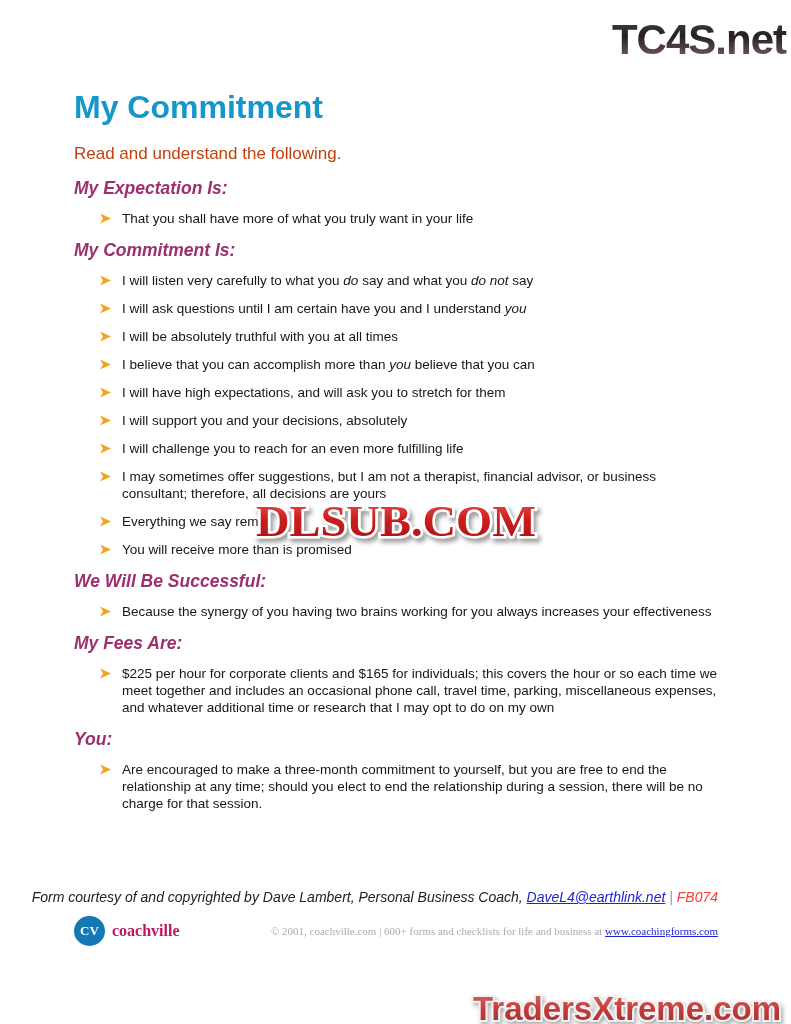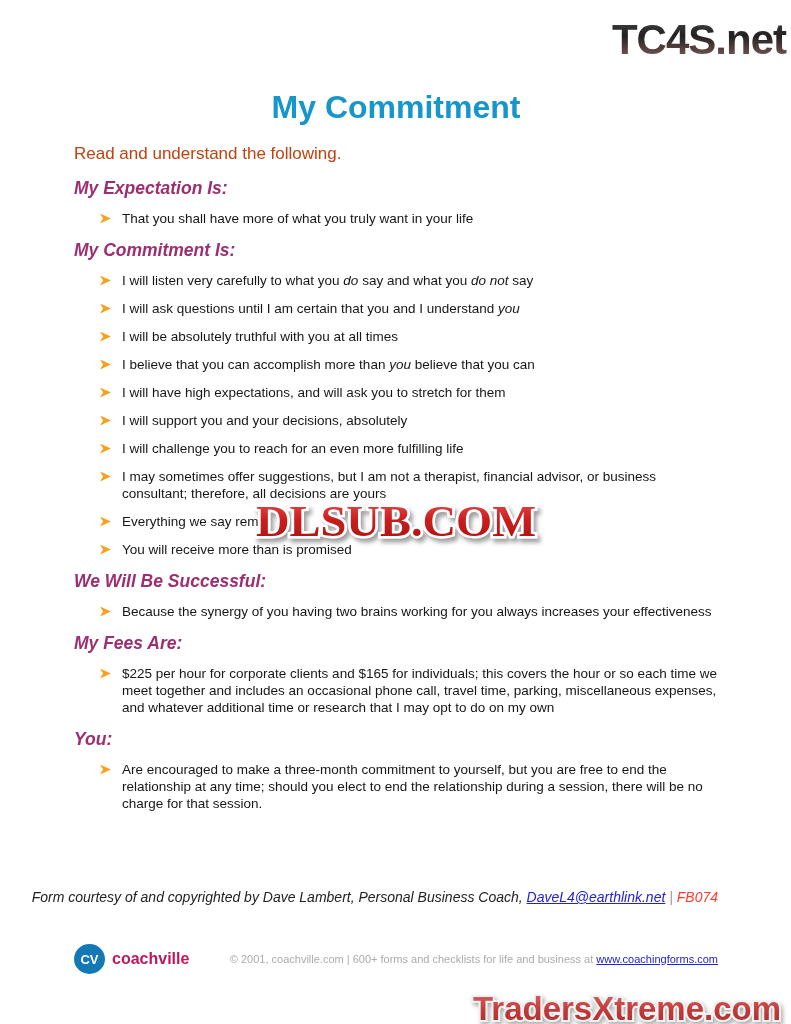--- a/index.html
+++ b/index.html
@@ -4,21 +4,21 @@
 <style>
   * { box-sizing: border-box; }
   html,body { margin:0; padding:0; background:#fff; }
   .page {
     position:relative; width:791px; height:1024px; background:#ffffff;
     font-family:"Liberation Sans", sans-serif; overflow:hidden; margin:9px auto;
   }
   .content { padding:80px 73px 0 74px; }
 
   h1.title {
-    margin:0; text-align:center; color:#1696CA;
+    margin:0; text-align:left; color:#1696CA;
     font-size:32px; line-height:37px; font-weight:bold; letter-spacing:0;
   }
   p.intro { margin:20px 0 17px; font-size:17px; line-height:15px; color:#c2410c; }
 
   section { margin-top:13px; }
   section h2 {
     margin:0 0 11px; color:#9D2E6F; font-size:17.5px; line-height:21px; font-weight:bold;font-style:italic;
   }
   ul.bullets { list-style:none; margin:0; padding:0; }
   ul.bullets li {
@@ -35,22 +35,22 @@
 
   .courtesy {
     position:absolute; top:881px; right:73px; margin:0;
     font-size:14px; line-height:14px; font-style:italic; color:#222;
   }
   .courtesy a { color:#2121d8; }
   .courtesy .sep { color:#9a9a9a; }
   .courtesy .code { color:#ff3b30; }
 
   .footer-bar {
-    position:absolute; top:930px; left:74px; right:73px; height:40px;
-    display:flex; align-items:center; justify-content:space-between;
+    position:absolute; top:902px; left:74px; right:73px; height:40px;
+    display:flex; align-items:center; justify-content:space-between;font-family:Liberation Serif, serif;
   }
   .brand { display:flex; align-items:center; }
   .cv-circle {
     width:31px; height:30px; border-radius:50%;
     background:#1478B5; color:#fff; font-weight:bold; font-size:13px;
     display:flex; align-items:center; justify-content:center;
   }
   .brand-name { margin-left:7px; font-weight:bold; font-size:16px; color:#be185d; }
   .copyright { font-size:11px; color:#ababab; }
   .copyright a { color:#2121d8; }
@@ -93,21 +93,21 @@
         </section>
         <section>
           <h2>My Commitment Is:</h2>
           <ul class="bullets">
             <li>
               <span class="arrow"></span>
               <p><span>I will listen very carefully to what you </span><em>do</em><span> say and what you </span><em>do not</em><span> say</span></p>
             </li>
             <li>
               <span class="arrow"></span>
-              <p><span>I will ask questions until I am certain that you and I understand </span><em>you</em></p>
+              <p><span>I will ask questions until I am certain have you and I understand </span><em>you</em></p>
             </li>
             <li>
               <span class="arrow"></span>
               <p><span>I will be absolutely truthful with you at all times</span></p>
             </li>
             <li>
               <span class="arrow"></span>
               <p><span>I believe that you can accomplish more than </span><em>you</em><span> believe that you can</span></p>
             </li>
             <li>

